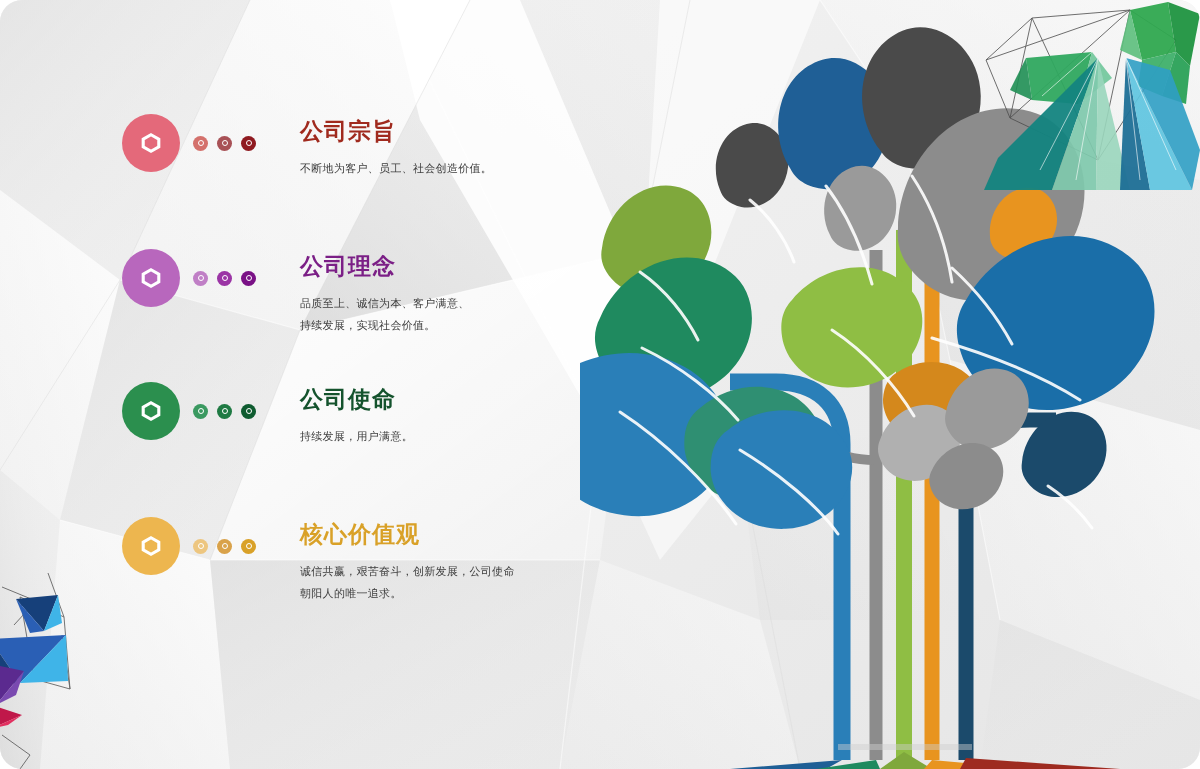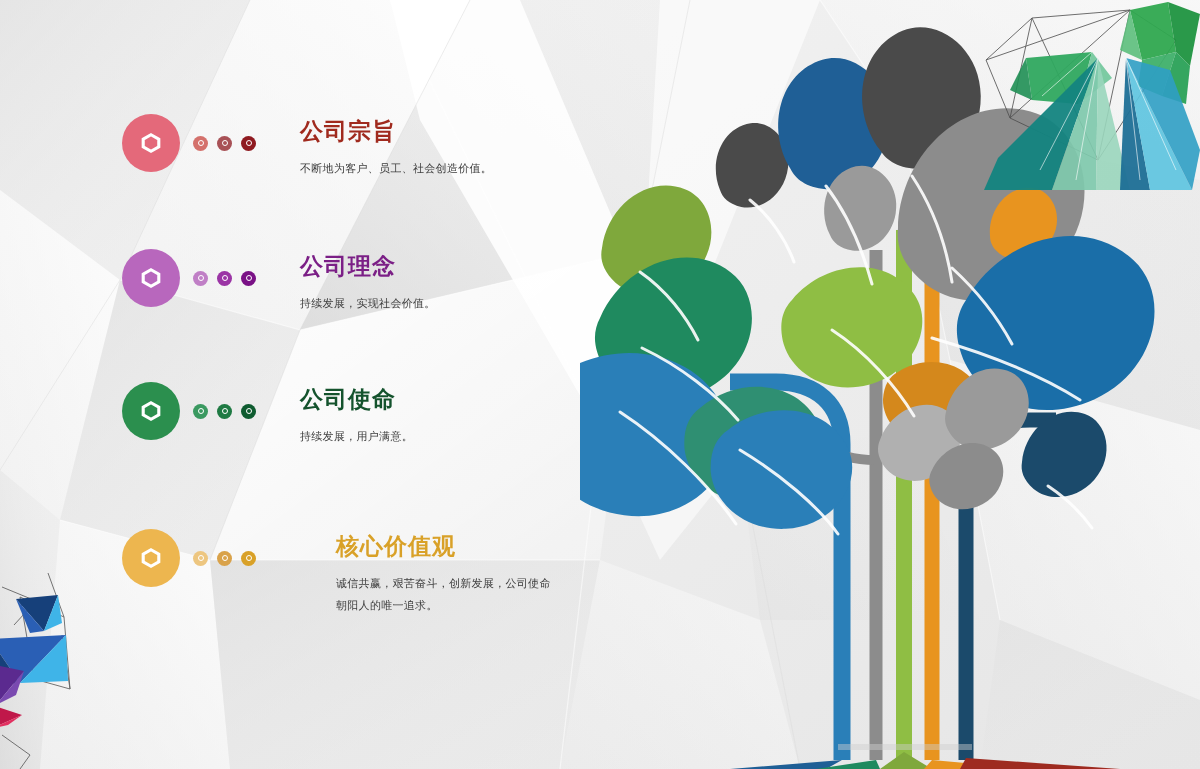--- a/index.html
+++ b/index.html
@@ -10,20 +10,21 @@
   body {
     font-family: "Liberation Sans", "DejaVu Sans", sans-serif;
   }
 
   #slide {
     position: relative;
     width: 1200px;
     height: 769px;
     overflow: hidden;
     background: #f2f2f2;
+    border-radius: 22px;
   }
 
   
   .bg-layer {
     position: absolute;
     inset: 0;
     width: 100%;
     height: 100%;
   }
 
@@ -39,21 +40,21 @@
 
   .block {
     position: absolute;
     display: flex;
     align-items: flex-start;
   }
 
   .block-b1 { left: 122px; top: 113px; }
   .block-b2 { left: 122px; top: 248px; }
   .block-b3 { left: 122px; top: 381px; }
-  .block-b4 { left: 122px; top: 528px; gap: 36px; }
+  .block-b4 { left: 122px; top: 516px; }
 
   .marker {
     position: relative;
     display: flex;
     align-items: center;
     width: 128px;
     flex: 0 0 128px;
     height: 60px;
   }
 
@@ -429,20 +430,21 @@
               <span class="dot-ring"></span>
             </span>
           <span class="dot" style="background:#7a1186;">
               <span class="dot-ring"></span>
             </span>
         </div>
       </div>
       <div class="text-col">
         <h2 class="block-title" style="color:#7b1f86;">公司理念</h2>
         <p class="block-body">
+          <span class="line">品质至上、诚信为本、客户满意、</span>
           <span class="line">持续发展，实现社会价值。</span>
         </p>
       </div>
     </div>
 
     <div class="block block-b3">
       <div class="marker">
         <div class="big-circle" style="background:#2b8f4e;">
           <svg class="hex" viewBox="0 0 24 24">
             <polygon points="12,3 20.5,7.8 20.5,16.2 12,21 3.5,16.2 3.5,7.8" fill="none" stroke="#ffffff" stroke-width="3.4"></polygon>

